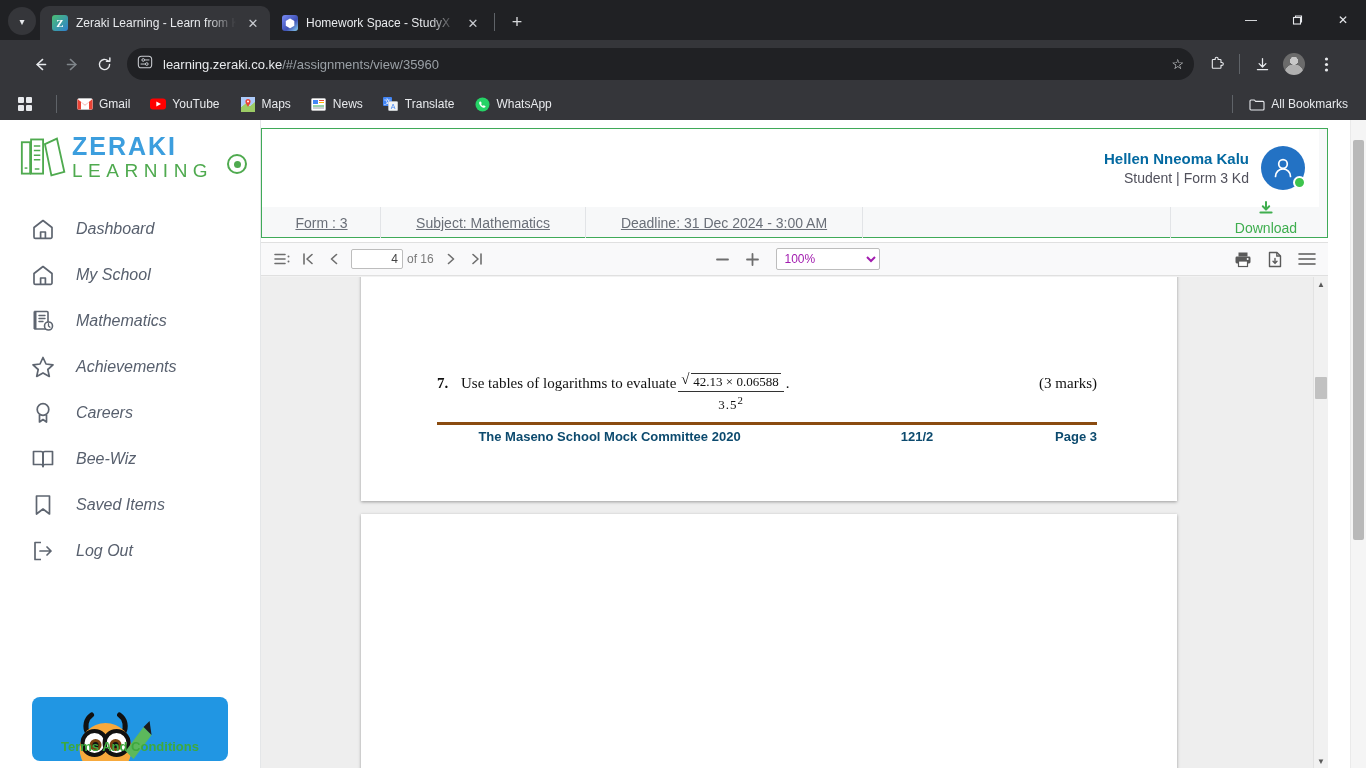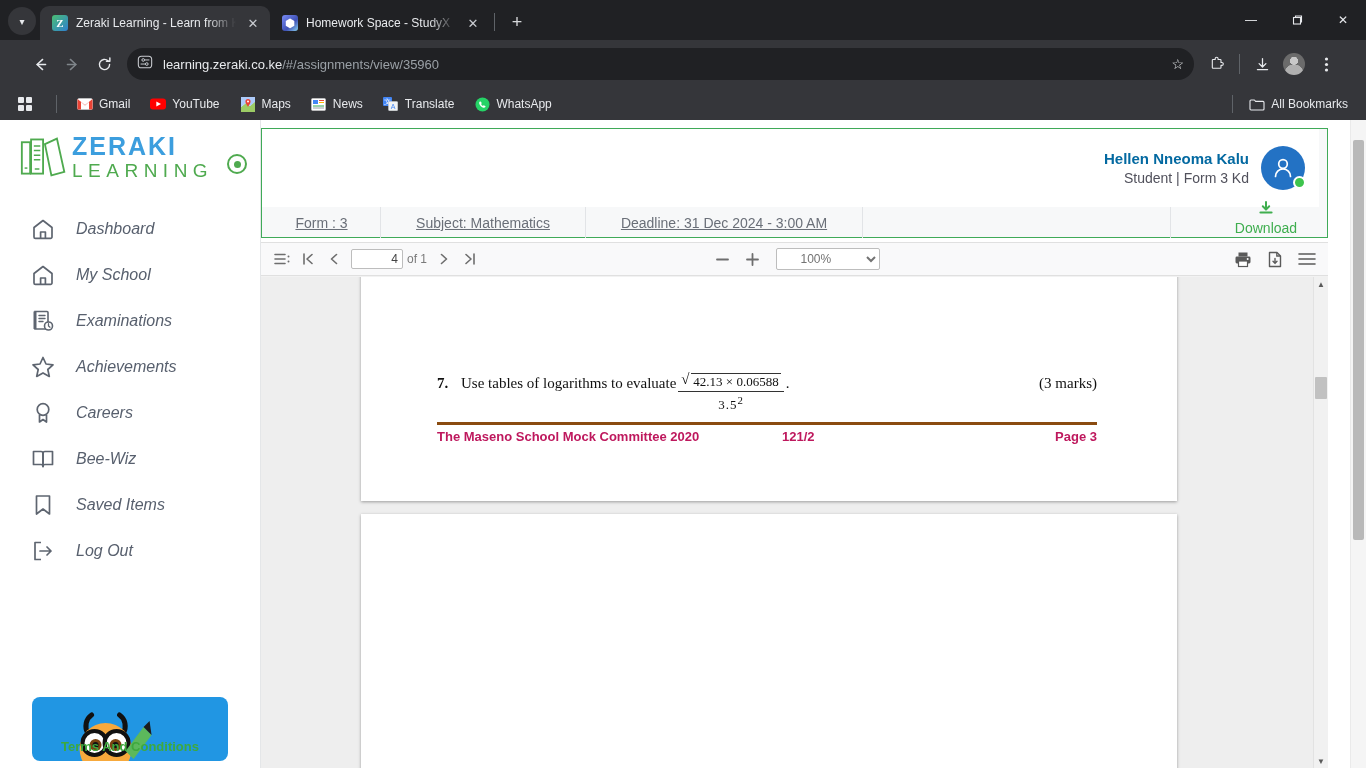--- a/index.html
+++ b/index.html
@@ -250,21 +250,21 @@
     padding: 0 4px; margin: 0 4px; font-family: "Liberation Sans", sans-serif;
   }
   .page-of { font-size: 12px; color: #7a7a7a; margin-right: 4px; }
   .zoom-group {
     position: absolute; left: 50%; transform: translateX(-50%);
     display: flex; align-items: center; gap: 4px;
   }
   .zoom-sel {
     width: 104px; height: 22px; border: 1px solid #bdbdbd;
     border-radius: 2px; background: #fff; font-size: 12px;
-    color: #737373; padding: 0 20px; font-family: "Liberation Sans", sans-serif;
+    color: #a21caf; padding: 0 4px; font-family: "Liberation Sans", sans-serif;
     margin-left: 6px;
   }
   .pt-right { margin-left: auto; display: flex; align-items: center; gap: 6px; }
 
   .pdf-scroll {
     position: absolute; top: 34px; left: 0; right: 0; bottom: 0;
     background: #eeeeee; overflow: hidden;
   }
   .pdf-page {
     position: absolute; left: 100px; width: 816px;
@@ -296,22 +296,23 @@
   }
   .radicand { border-top: 1px solid #333; padding: 0 2px; display:inline-block; }
   .marks { margin-left: auto; white-space: nowrap; }
 
   .footer-rule {
     position: absolute; left: 76px; right: 80px; top: 665px;
     height: 3px; background: #8a4b10;
   }
   .footer-row {
     position: absolute; left: 76px; right: 80px; top: 672px;
-    display: flex; font-size: 13px; font-weight: bold; color: #be185d;
+    display: flex; font-size: 13px; font-weight: bold; color: #0c4a6e;
     font-family: "Liberation Sans", sans-serif;
+    text-align: center;
   }
   .f-left { width: 345px; }
   .f-mid { width: 270px; }
   .f-right { margin-left: auto; }
 
   
   .pdf-vscroll {
     position: absolute; right: 0; top: 34px; bottom: 0; width: 15px;
     background: #f1f1f1; border-left: 1px solid #e2e2e2;
   }
@@ -569,21 +570,21 @@
         </div>
 
         <div class="nav-item">
           <svg width="26" height="26" viewBox="0 0 26 26">
             <path d="M5 3.5 H17 a1 1 0 0 1 1 1 V20 a1 1 0 0 1 -1 1 H5 Z" fill="none" stroke="#5e6570" stroke-width="1.6"></path>
             <path d="M5 3.5 V21" stroke="#5e6570" stroke-width="3"></path>
             <path d="M9 7.5 H15 M9 10.5 H15 M9 13.5 H13" stroke="#5e6570" stroke-width="1.4" stroke-linecap="round"></path>
             <circle cx="18.5" cy="18" r="4" fill="#fff" stroke="#5e6570" stroke-width="1.6"></circle>
             <path d="M18.5 15.7 V18 L20 19.2" fill="none" stroke="#5e6570" stroke-width="1.3" stroke-linecap="round"></path>
           </svg>
-          <span>Examinations</span>
+          <span>Mathematics</span>
         </div>
 
         <div class="nav-item">
           <svg width="26" height="26" viewBox="0 0 26 26">
             <path d="M13 3.5 L16 10 L23 10.8 L17.8 15.5 L19.3 22.4 L13 18.9 L6.7 22.4 L8.2 15.5 L3 10.8 L10 10 Z" fill="none" stroke="#5e6570" stroke-width="1.7" stroke-linejoin="round"></path>
           </svg>
           <span>Achievements</span>
         </div>
 
         <div class="nav-item">
@@ -688,21 +689,21 @@
               <path d="M3 2 V12" stroke="#6e6e6e" stroke-width="1.6" stroke-linecap="round"></path>
               <path d="M11 2.5 L6 7 L11 11.5" fill="none" stroke="#6e6e6e" stroke-width="1.6" stroke-linecap="round" stroke-linejoin="round"></path>
             </svg>
           </div>
           <div class="pt-btn">
             <svg width="14" height="14" viewBox="0 0 14 14">
               <path d="M9.5 2.5 L4.5 7 L9.5 11.5" fill="none" stroke="#6e6e6e" stroke-width="1.6" stroke-linecap="round" stroke-linejoin="round"></path>
             </svg>
           </div>
           <input class="page-input" value="4" style="">
-          <span class="page-of">of 1</span>
+          <span class="page-of">of 16</span>
           <div class="pt-btn">
             <svg width="14" height="14" viewBox="0 0 14 14">
               <path d="M4.5 2.5 L9.5 7 L4.5 11.5" fill="none" stroke="#6e6e6e" stroke-width="1.6" stroke-linecap="round" stroke-linejoin="round"></path>
             </svg>
           </div>
           <div class="pt-btn">
             <svg width="14" height="14" viewBox="0 0 14 14">
               <path d="M3 2.5 L8 7 L3 11.5" fill="none" stroke="#6e6e6e" stroke-width="1.6" stroke-linecap="round" stroke-linejoin="round"></path>
               <path d="M11 2 V12" stroke="#6e6e6e" stroke-width="1.6" stroke-linecap="round"></path>
             </svg>

